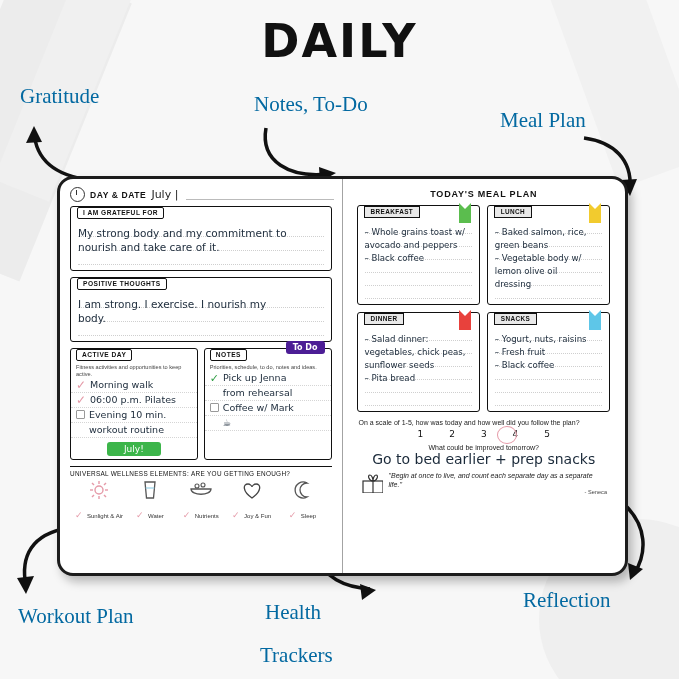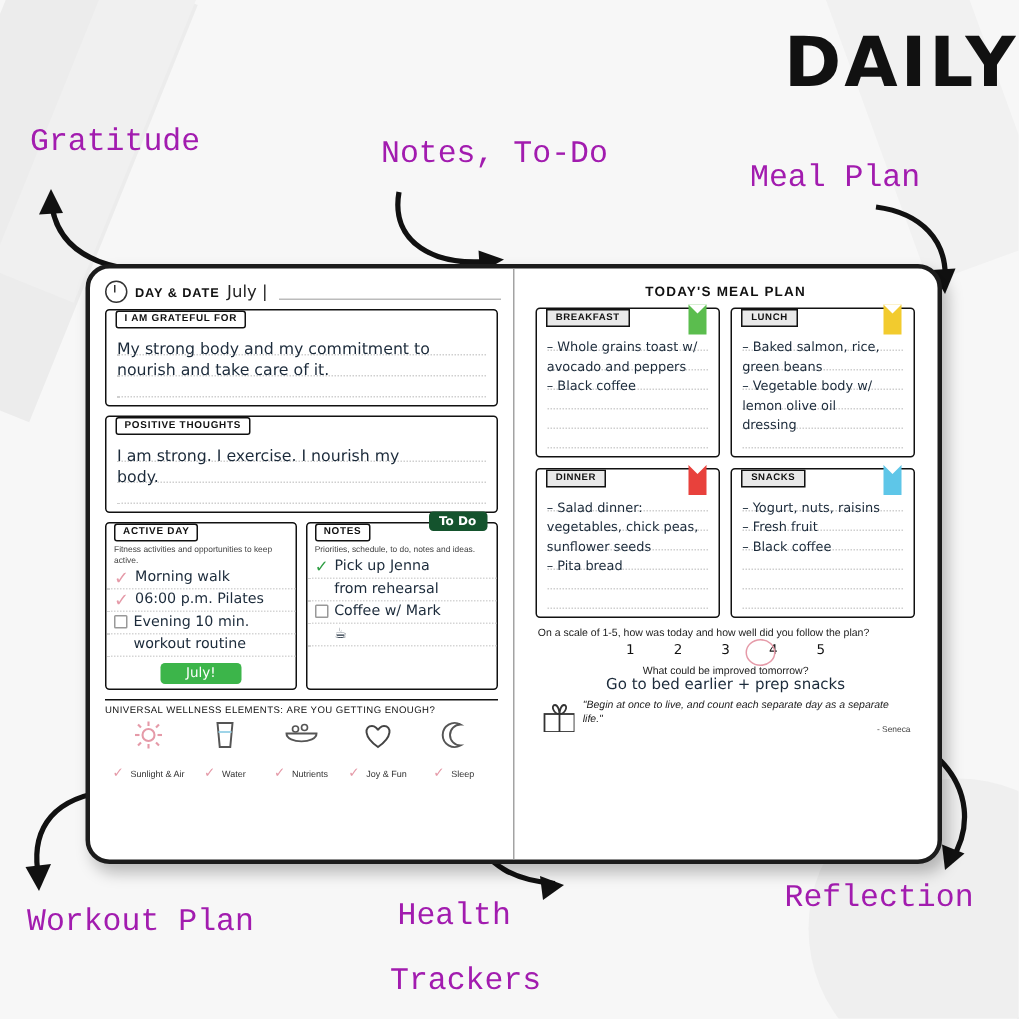--- a/index.html
+++ b/index.html
@@ -11,27 +11,27 @@
     position:relative;
   }
   .bg-shape{position:absolute;background:#ececec;}
   .bg1{width:120px;height:300px;left:-40px;top:-30px;transform:rotate(22deg);}
   .bg2{width:60px;height:260px;left:40px;top:-60px;transform:rotate(22deg);background:#f0f0f0;}
   .bg3{width:200px;height:200px;right:-60px;bottom:-40px;border-radius:50%;background:#efefef;}
   .bg4{width:90px;height:220px;right:10px;top:-40px;transform:rotate(-20deg);background:#f1f1f1;}
 
   
   .page-title{
-    position:absolute;top:14px;left:0;right:0;text-align:right;
+    position:absolute;top:14px;left:0;right:0;text-align:center;
     font-size:46px;font-weight:bold;letter-spacing:2px;color:#111;
     font-family:"DejaVu Sans", sans-serif;
   }
 
   
-  .callout{position:absolute;font-size:21px;color:#a21caf;font-family:Liberation Mono, monospace;}
+  .callout{position:absolute;font-size:21px;color:#0369a1;font-family:Liberation Serif, serif;}
   .c-grat{left:20px;top:84px;}
   .c-notes{left:254px;top:92px;}
   .c-meal{left:500px;top:108px;}
   .c-workout{left:18px;top:604px;}
   .c-health{left:265px;top:600px;}
   .c-health2{left:260px;top:643px;}
   .c-refl{left:523px;top:588px;text-align:center;}
 
   .arrow{position:absolute;}
 
@@ -68,21 +68,21 @@
   .col{border:1px solid #111;border-radius:3px;flex:1;background:#fff;position:relative;}
   .col .blk-hd{top:-6px;left:5px;}
   .smallnote{font-size:5.6px;color:#444;line-height:6.8px;padding:0 5px;}
   .checkline{display:flex;align-items:center;gap:4px;padding:0 5px;height:14px;border-bottom:1px dotted #d5d5d5;}
   .cbox{width:7px;height:7px;border:1px solid #999;border-radius:1px;flex:none;}
   .tick{color:#2f9e44;font-size:11px;line-height:8px;}
   .pinktick{color:#e59aa8;font-size:12px;line-height:8px;}
   .itm{font-size:9.5px;color:#1b2a3a;font-family:"DejaVu Sans", sans-serif;}
   .done-btn{margin:4px auto 3px auto;display:block;width:54px;text-align:center;background:#3cb54a;color:#fff;
             font-size:9px;border-radius:3px;padding:2px 0;font-family:"DejaVu Sans", sans-serif;}
-  .todo-badge{position:absolute;right:6px;top:-8px;background:#14532d;color:#fff;font-size:8px;
+  .todo-badge{position:absolute;right:6px;top:-8px;background:#4c1d95;color:#fff;font-size:8px;
               font-weight:bold;padding:2px 7px;border-radius:3px;font-family:"DejaVu Sans", sans-serif;}
 
   .wellness{margin:6px 2px 0 2px;border-top:1px solid #111;padding-top:3px;}
   .wellness-ttl{font-size:6.4px;font-weight:bold;letter-spacing:.3px;color:#111;}
   .wellness-ttl span{font-weight:normal;}
   .icons{display:flex;justify-content:space-between;padding:3px 4px 0 4px;}
   .icon-item{text-align:center;width:50px;}
   .icon-lbl{font-size:6px;color:#333;margin-top:1px;}
   .icon-check{color:#e59aa8;font-size:9px;}
 
@@ -97,21 +97,21 @@
               border-right:6px solid transparent;border-top:6px solid #fff;}
   .meal-lines{padding:0 7px;margin-top:-3px;}
   .meal-lines .rule{height:12px;}
   .mtxt{font-size:8.6px;color:#1b2a3a;line-height:12px;font-family:"DejaVu Sans", sans-serif;}
 
   .scale-q{font-size:7px;color:#222;padding:7px 8px 0 8px;}
   .scale-row{display:flex;justify-content:center;gap:26px;margin-top:3px;position:relative;}
   .scale-n{font-size:9px;color:#111;font-family:"DejaVu Sans", sans-serif;}
   .circle-sel{position:absolute;left:50%;margin-left:13px;top:-3px;width:18px;height:16px;border:1.6px solid #e59aa8;border-radius:50%;}
   .imp-q{text-align:center;font-size:7px;color:#222;margin-top:5px;}
-  .imp-a{text-align:center;font-size:10px;color:#1b2a3a;font-family:"DejaVu Sans", sans-serif;}
+  .imp-a{text-align:center;font-size:14px;color:#1b2a3a;font-family:"DejaVu Sans", sans-serif;}
   .quote-box{display:flex;align-items:center;gap:6px;padding:4px 10px 0 10px;}
   .gift{width:22px;height:20px;position:relative;flex:none;}
   .quote{font-size:7px;font-style:italic;color:#222;line-height:9px;}
   .quote-author{text-align:right;font-size:5.6px;color:#444;}
 </style>
 </head>
 <body>
 
 <div class="bg-shape bg1"></div>
 <div class="bg-shape bg2"></div>

